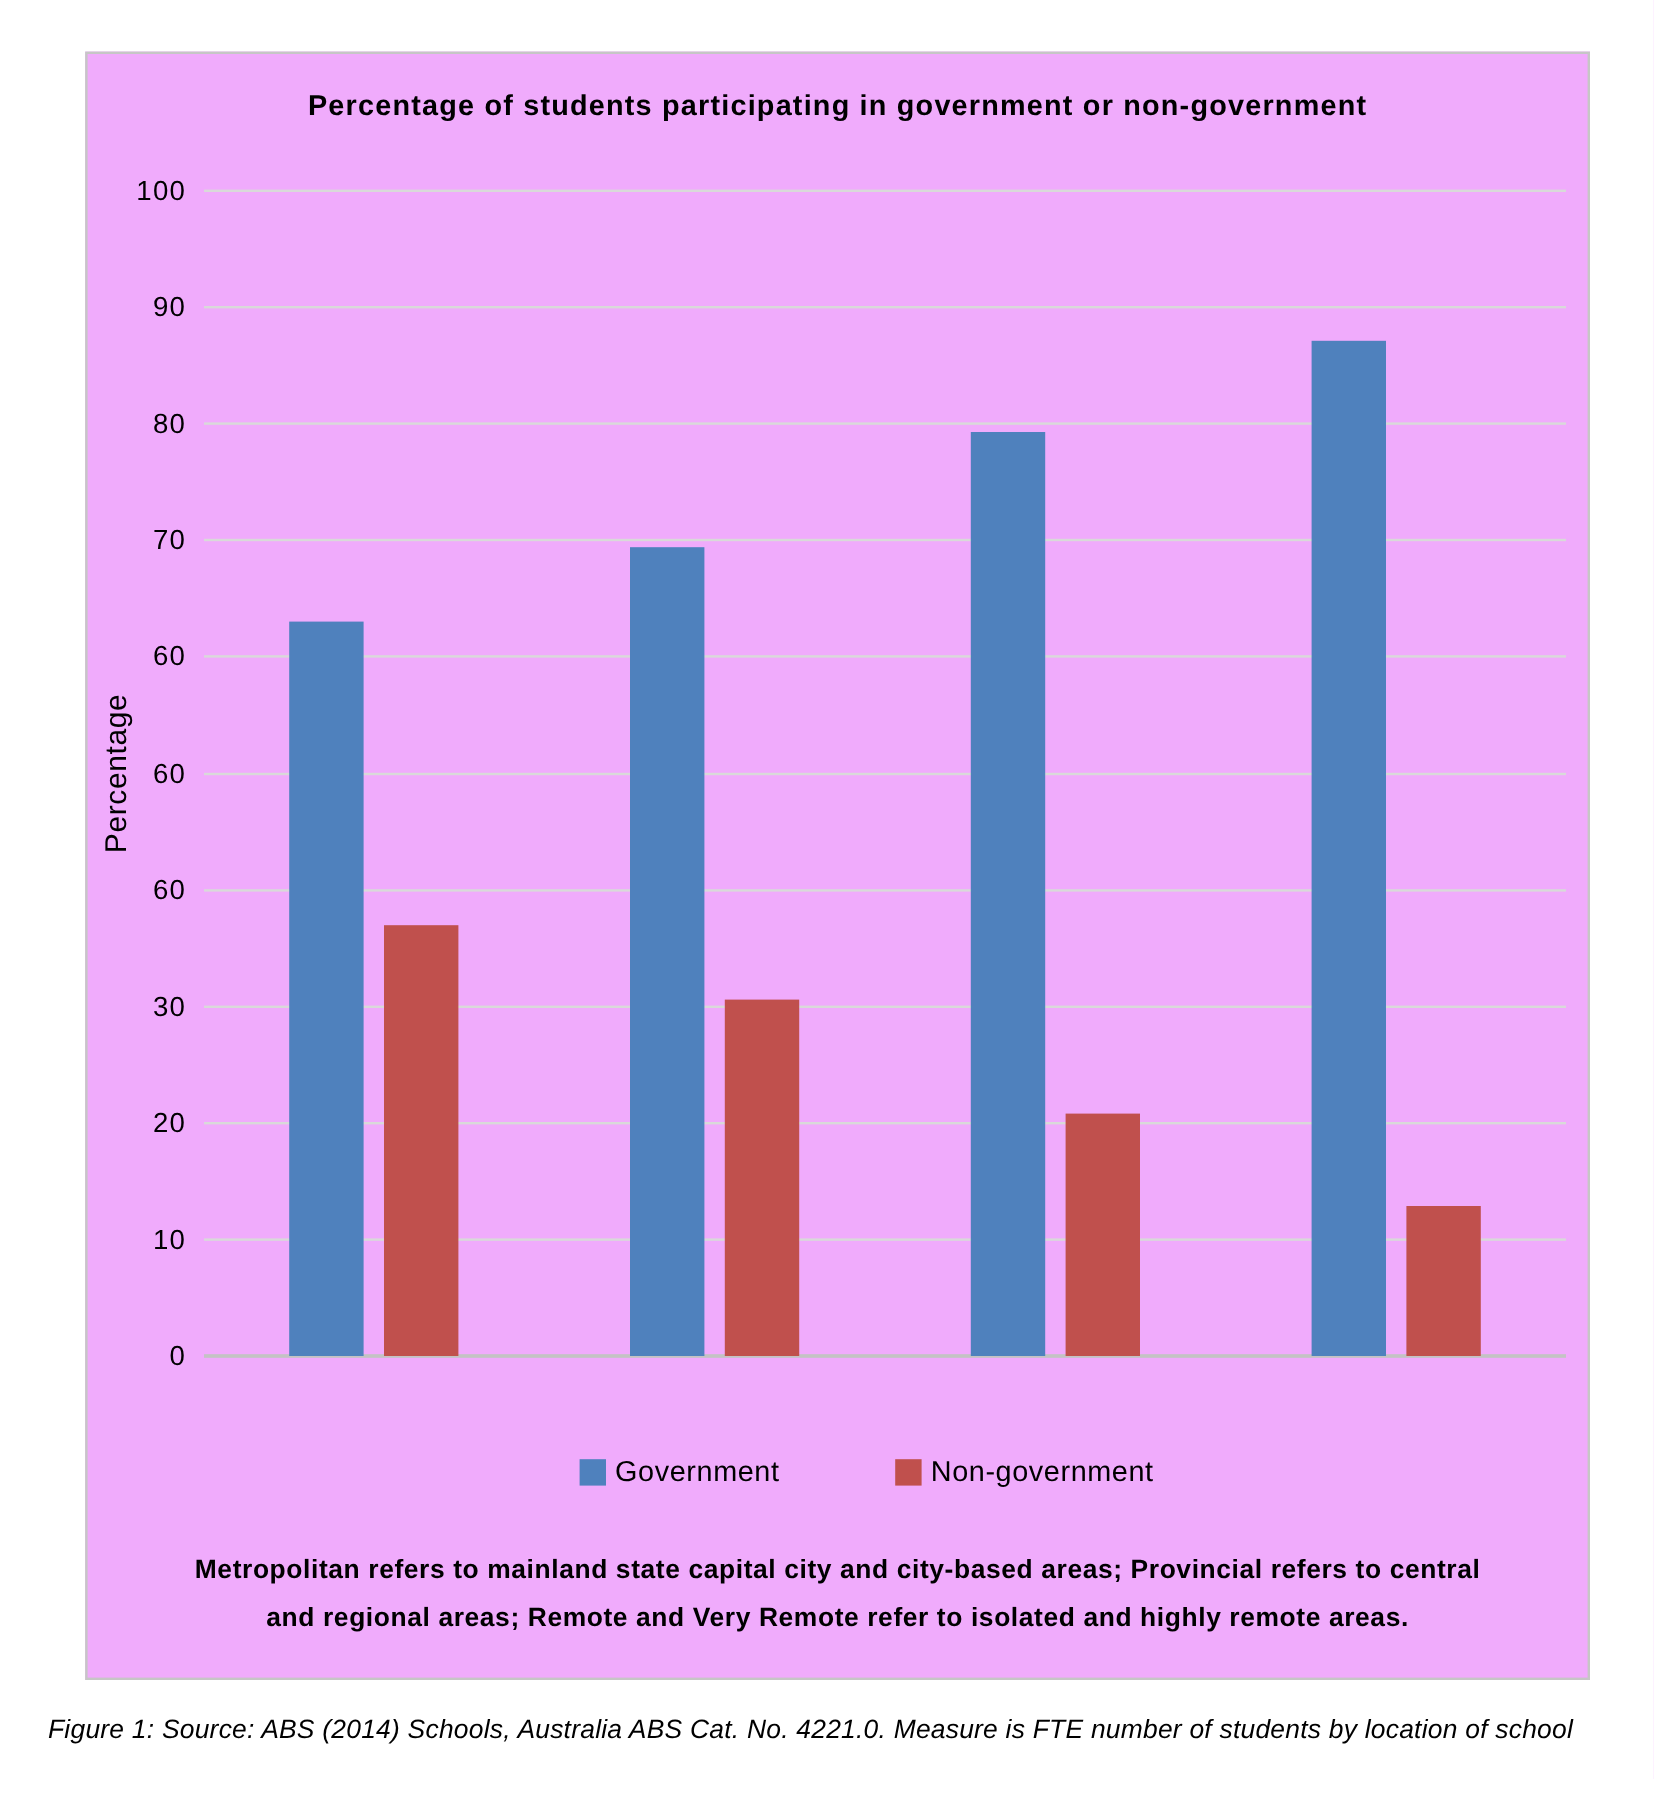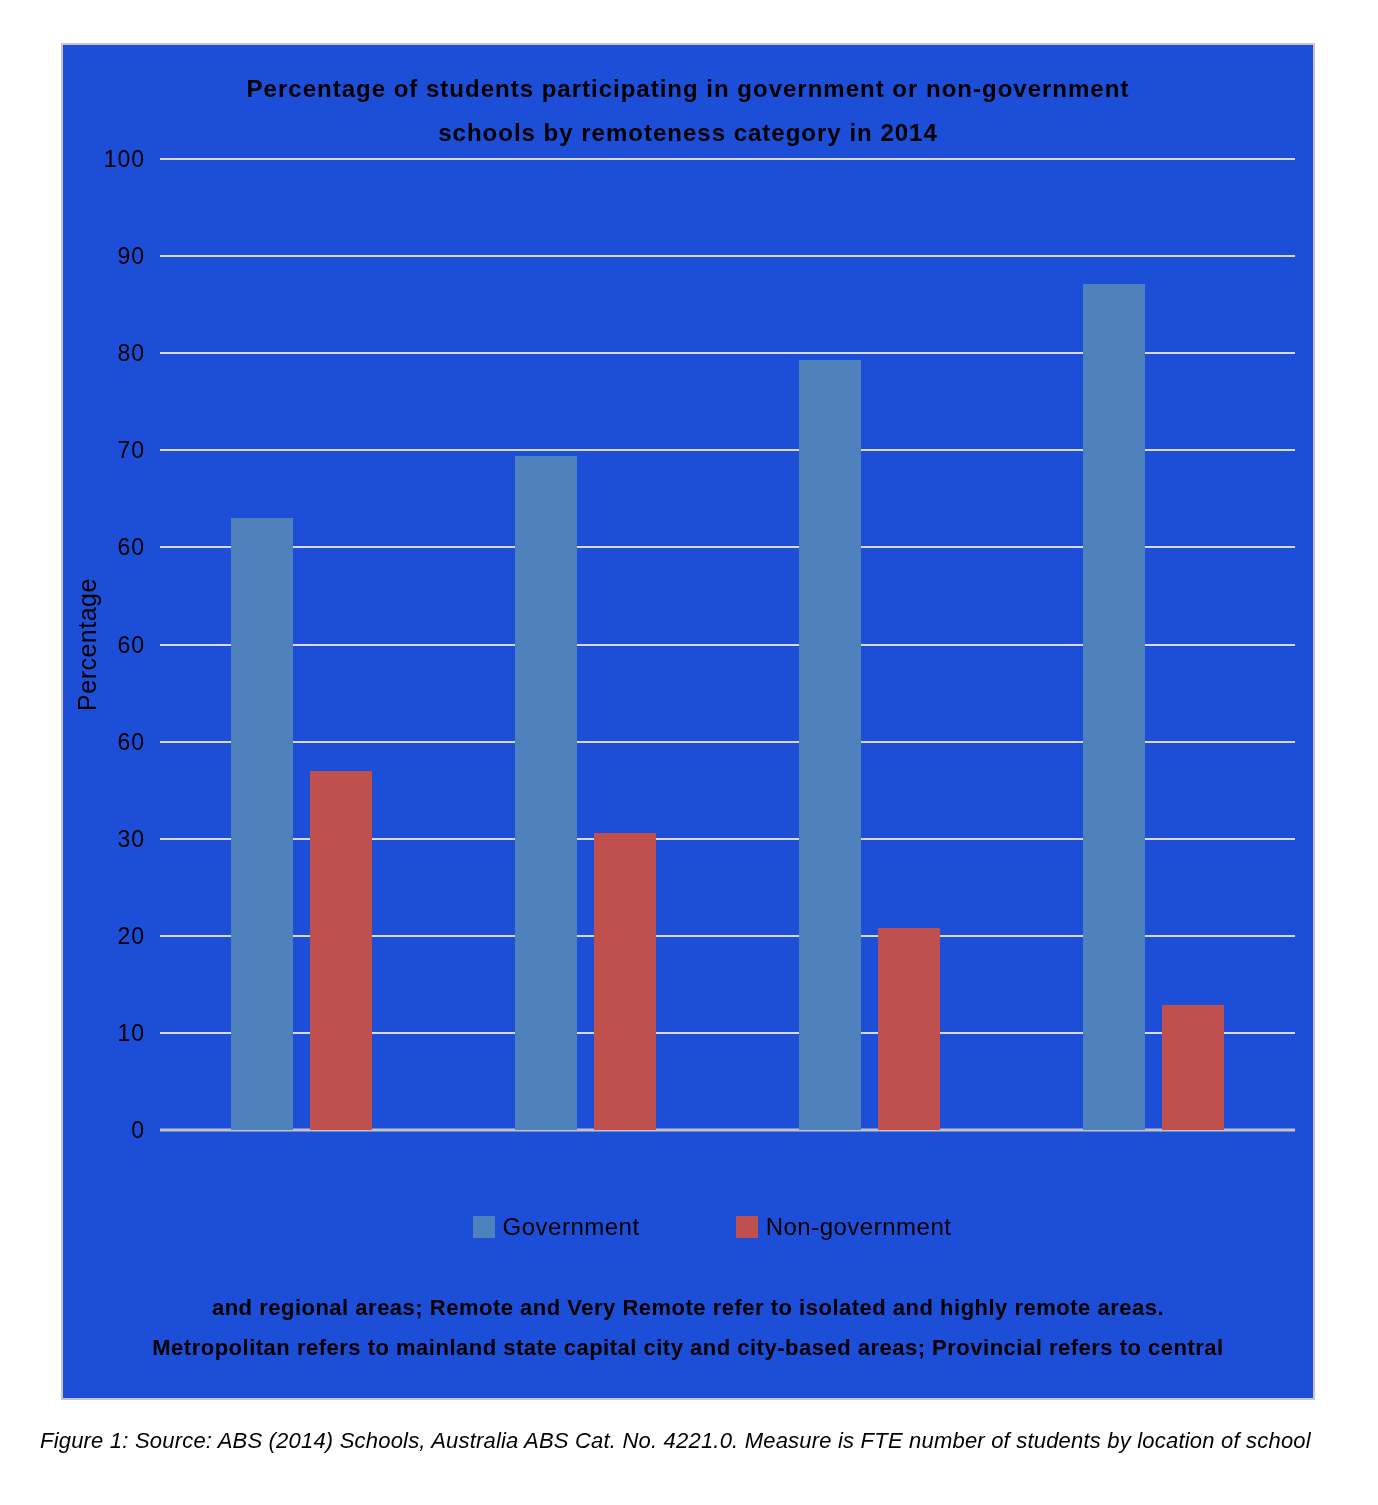--- a/index.html
+++ b/index.html
@@ -12,26 +12,26 @@
     width: 1378px;
     height: 1505px;
     font-family: "Liberation Sans", sans-serif;
     color: #000000;
     overflow: hidden;
   }
 
   
   .figure-box {
     position: absolute;
-    left: 61px;
+    left: 71px;
     top: 43px;
     width: 1250px;
     height: 1353px;
     border: 2px solid #c6c6c6;
-    background: #1d4ed8;
+    background: #f0abfc;
   }
 
   
   .chart-title {
     position: absolute;
     top: 22px;
     left: 0;
     width: 100%;
     text-align: center;
     font-weight: 700;
@@ -178,21 +178,20 @@
     white-space: nowrap;
   }
 </style>
 </head>
 <body>
 
 <div class="figure-box">
 
   <div class="chart-title">
       <div>Percentage of students participating in government or non-government</div>
-      <div>schools by remoteness category in 2014</div>
     </div>
 
   <div class="y-axis-title-wrap">
     <div class="y-axis-title">Percentage</div>
   </div>
 
   <div class="y-labels">
       <div class="y-tick" style="top: 0%;">100</div>
       <div class="y-tick" style="top: 10%;">90</div>
       <div class="y-tick" style="top: 20%;">80</div>
@@ -242,19 +241,19 @@
         <div class="legend-swatch" style="background: rgb(79, 129, 189);"></div>
         <div class="legend-label">Government</div>
       </div>
       <div class="legend-item">
         <div class="legend-swatch" style="background: rgb(192, 80, 77);"></div>
         <div class="legend-label">Non-government</div>
       </div>
     </div>
 
   <div class="footnote">
+      <div>Metropolitan refers to mainland state capital city and city-based areas; Provincial refers to central</div>
       <div>and regional areas; Remote and Very Remote refer to isolated and highly remote areas.</div>
-      <div>Metropolitan refers to mainland state capital city and city-based areas; Provincial refers to central</div>
     </div>
 
 </div>
 
 <div class="figure-caption">Figure 1: Source: ABS (2014) Schools, Australia ABS Cat. No. 4221.0. Measure is FTE number of students by location of school</div>
 
 </body></html>

